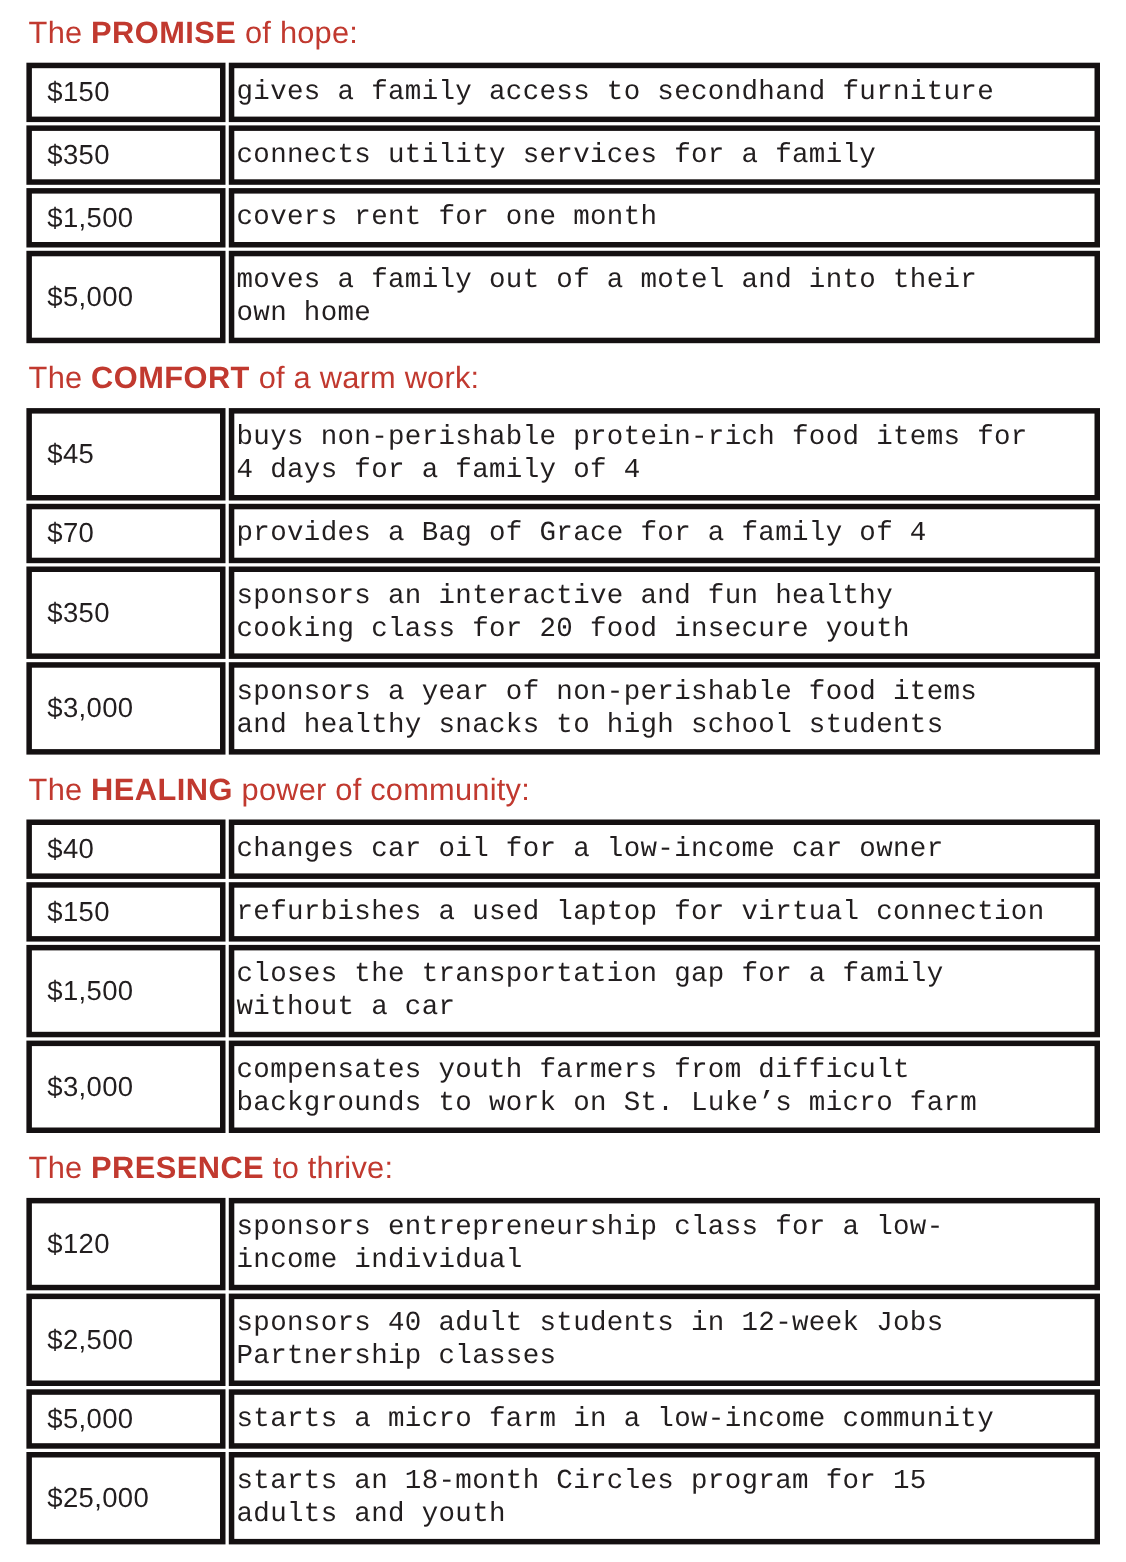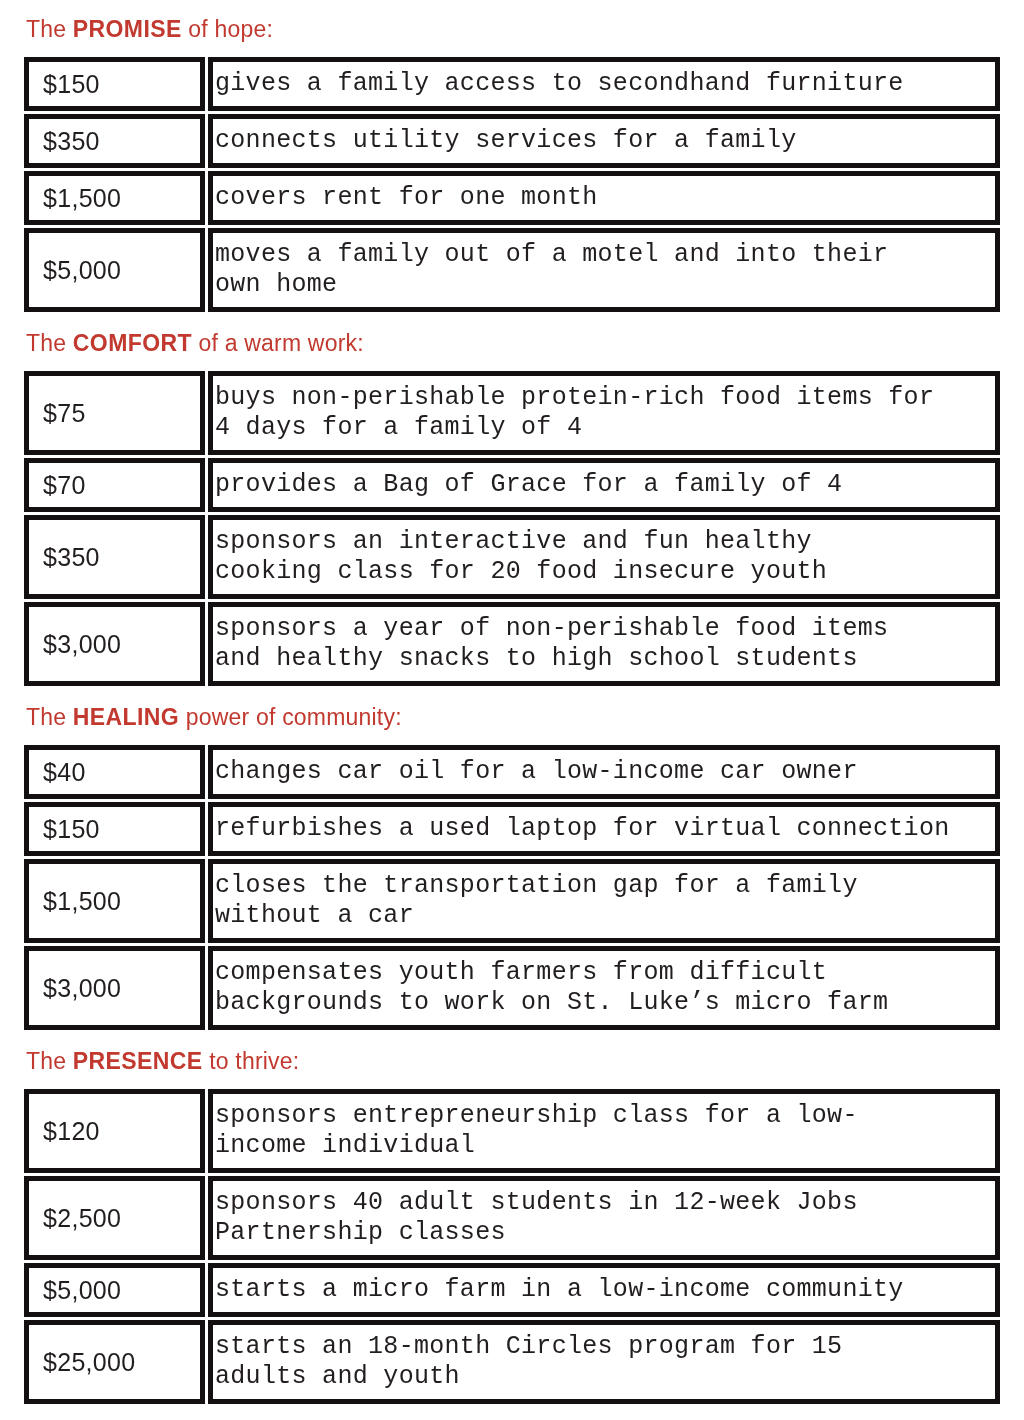--- a/index.html
+++ b/index.html
@@ -9,21 +9,21 @@
   body {
     width: 1024px;
     box-sizing: border-box;
     padding: 12px 24px 8px 24px;
     font-family: "Liberation Sans", "DejaVu Sans", sans-serif;
     color: #221e1f;
   }
   .impact-section { margin: 0; }
   .section-heading {
     margin: 0 0 10px 2px;
-    font-size: 23px;
+    font-size: 28px;
     line-height: 35px;
     font-weight: 400;
     color: #c1392f;
     letter-spacing: 0.2px;
   }
   .section-heading strong {
     font-weight: 800;
     letter-spacing: 0.4px;
   }
   .impact-table {
@@ -68,21 +68,21 @@
 
   <div class="cell amount-cell">$5,000</div>
   <div class="cell description-cell">moves a family out of a motel and into their
 own home</div>
 </div>
   </section>
 
   <section class="impact-section">
     <h2 class="section-heading"><span>The </span><strong>COMFORT</strong><span> of a warm work:</span></h2>
     <div class="impact-table">
-  <div class="cell amount-cell">$75</div>
+  <div class="cell amount-cell">$45</div>
   <div class="cell description-cell">buys non-perishable protein-rich food items for
 4 days for a family of 4</div>
 
   <div class="cell amount-cell">$70</div>
   <div class="cell description-cell">provides a Bag of Grace for a family of 4</div>
 
   <div class="cell amount-cell">$350</div>
   <div class="cell description-cell">sponsors an interactive and fun healthy
 cooking class for 20 food insecure youth</div>
 

